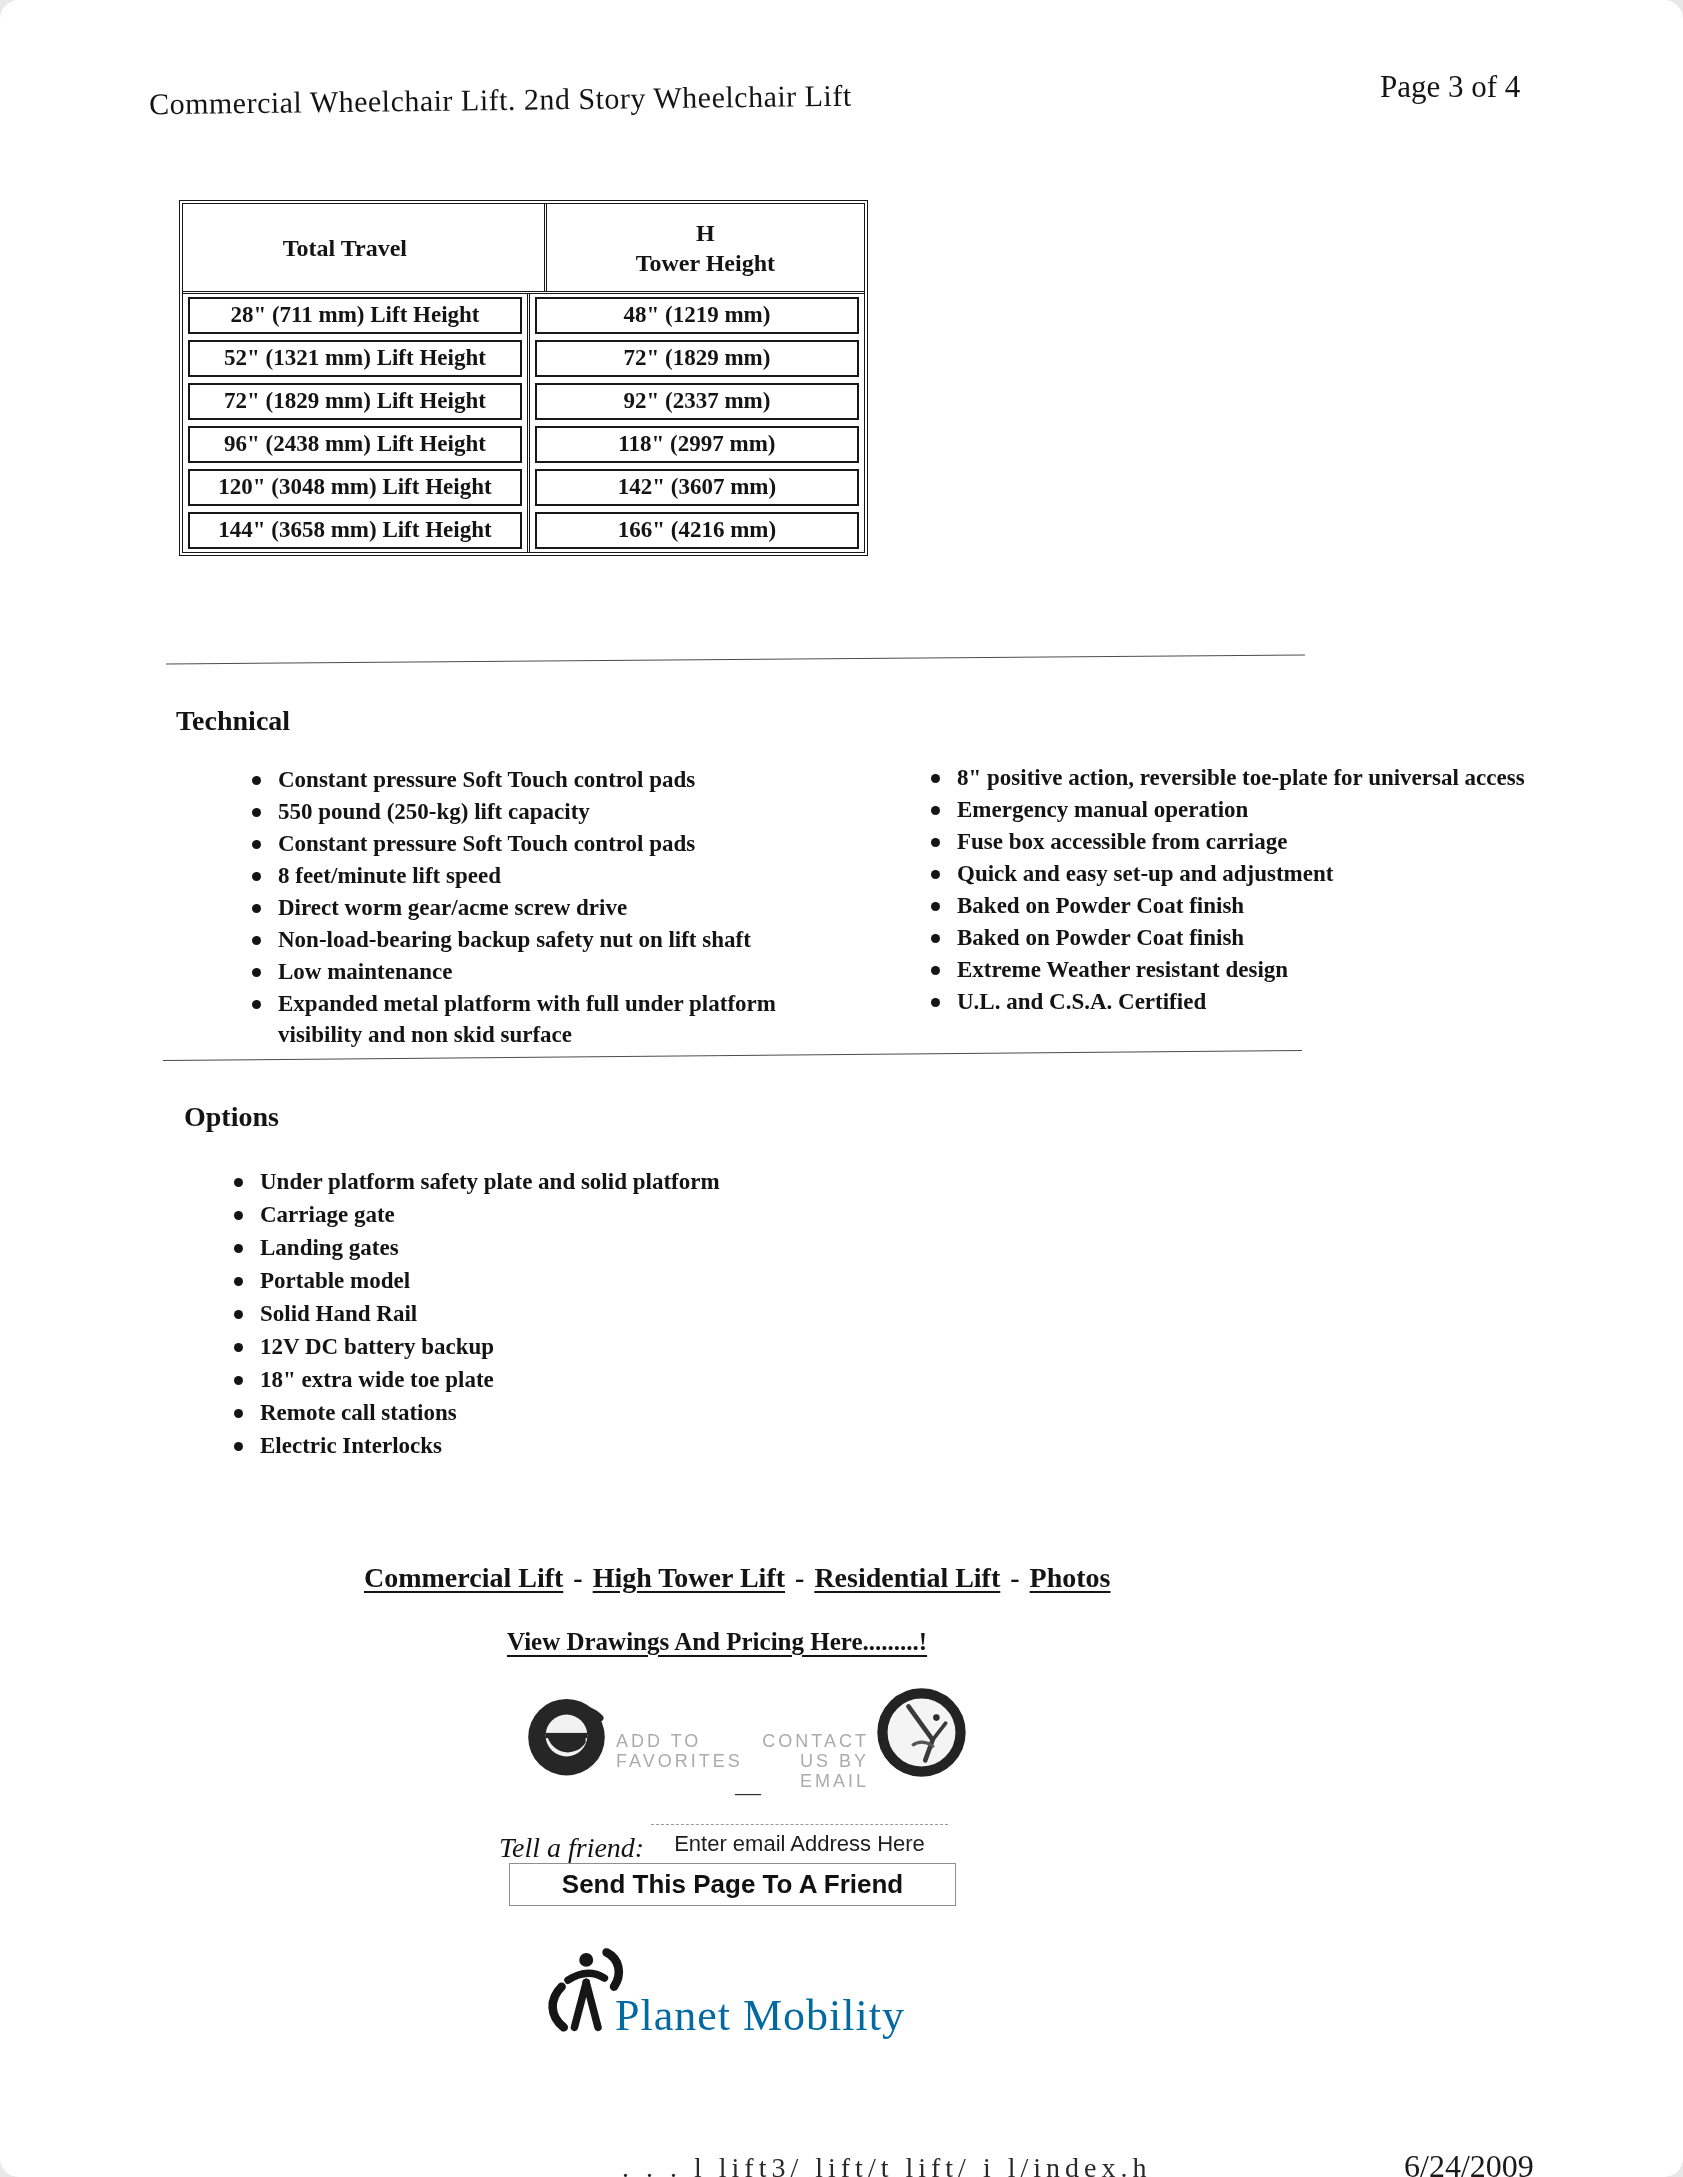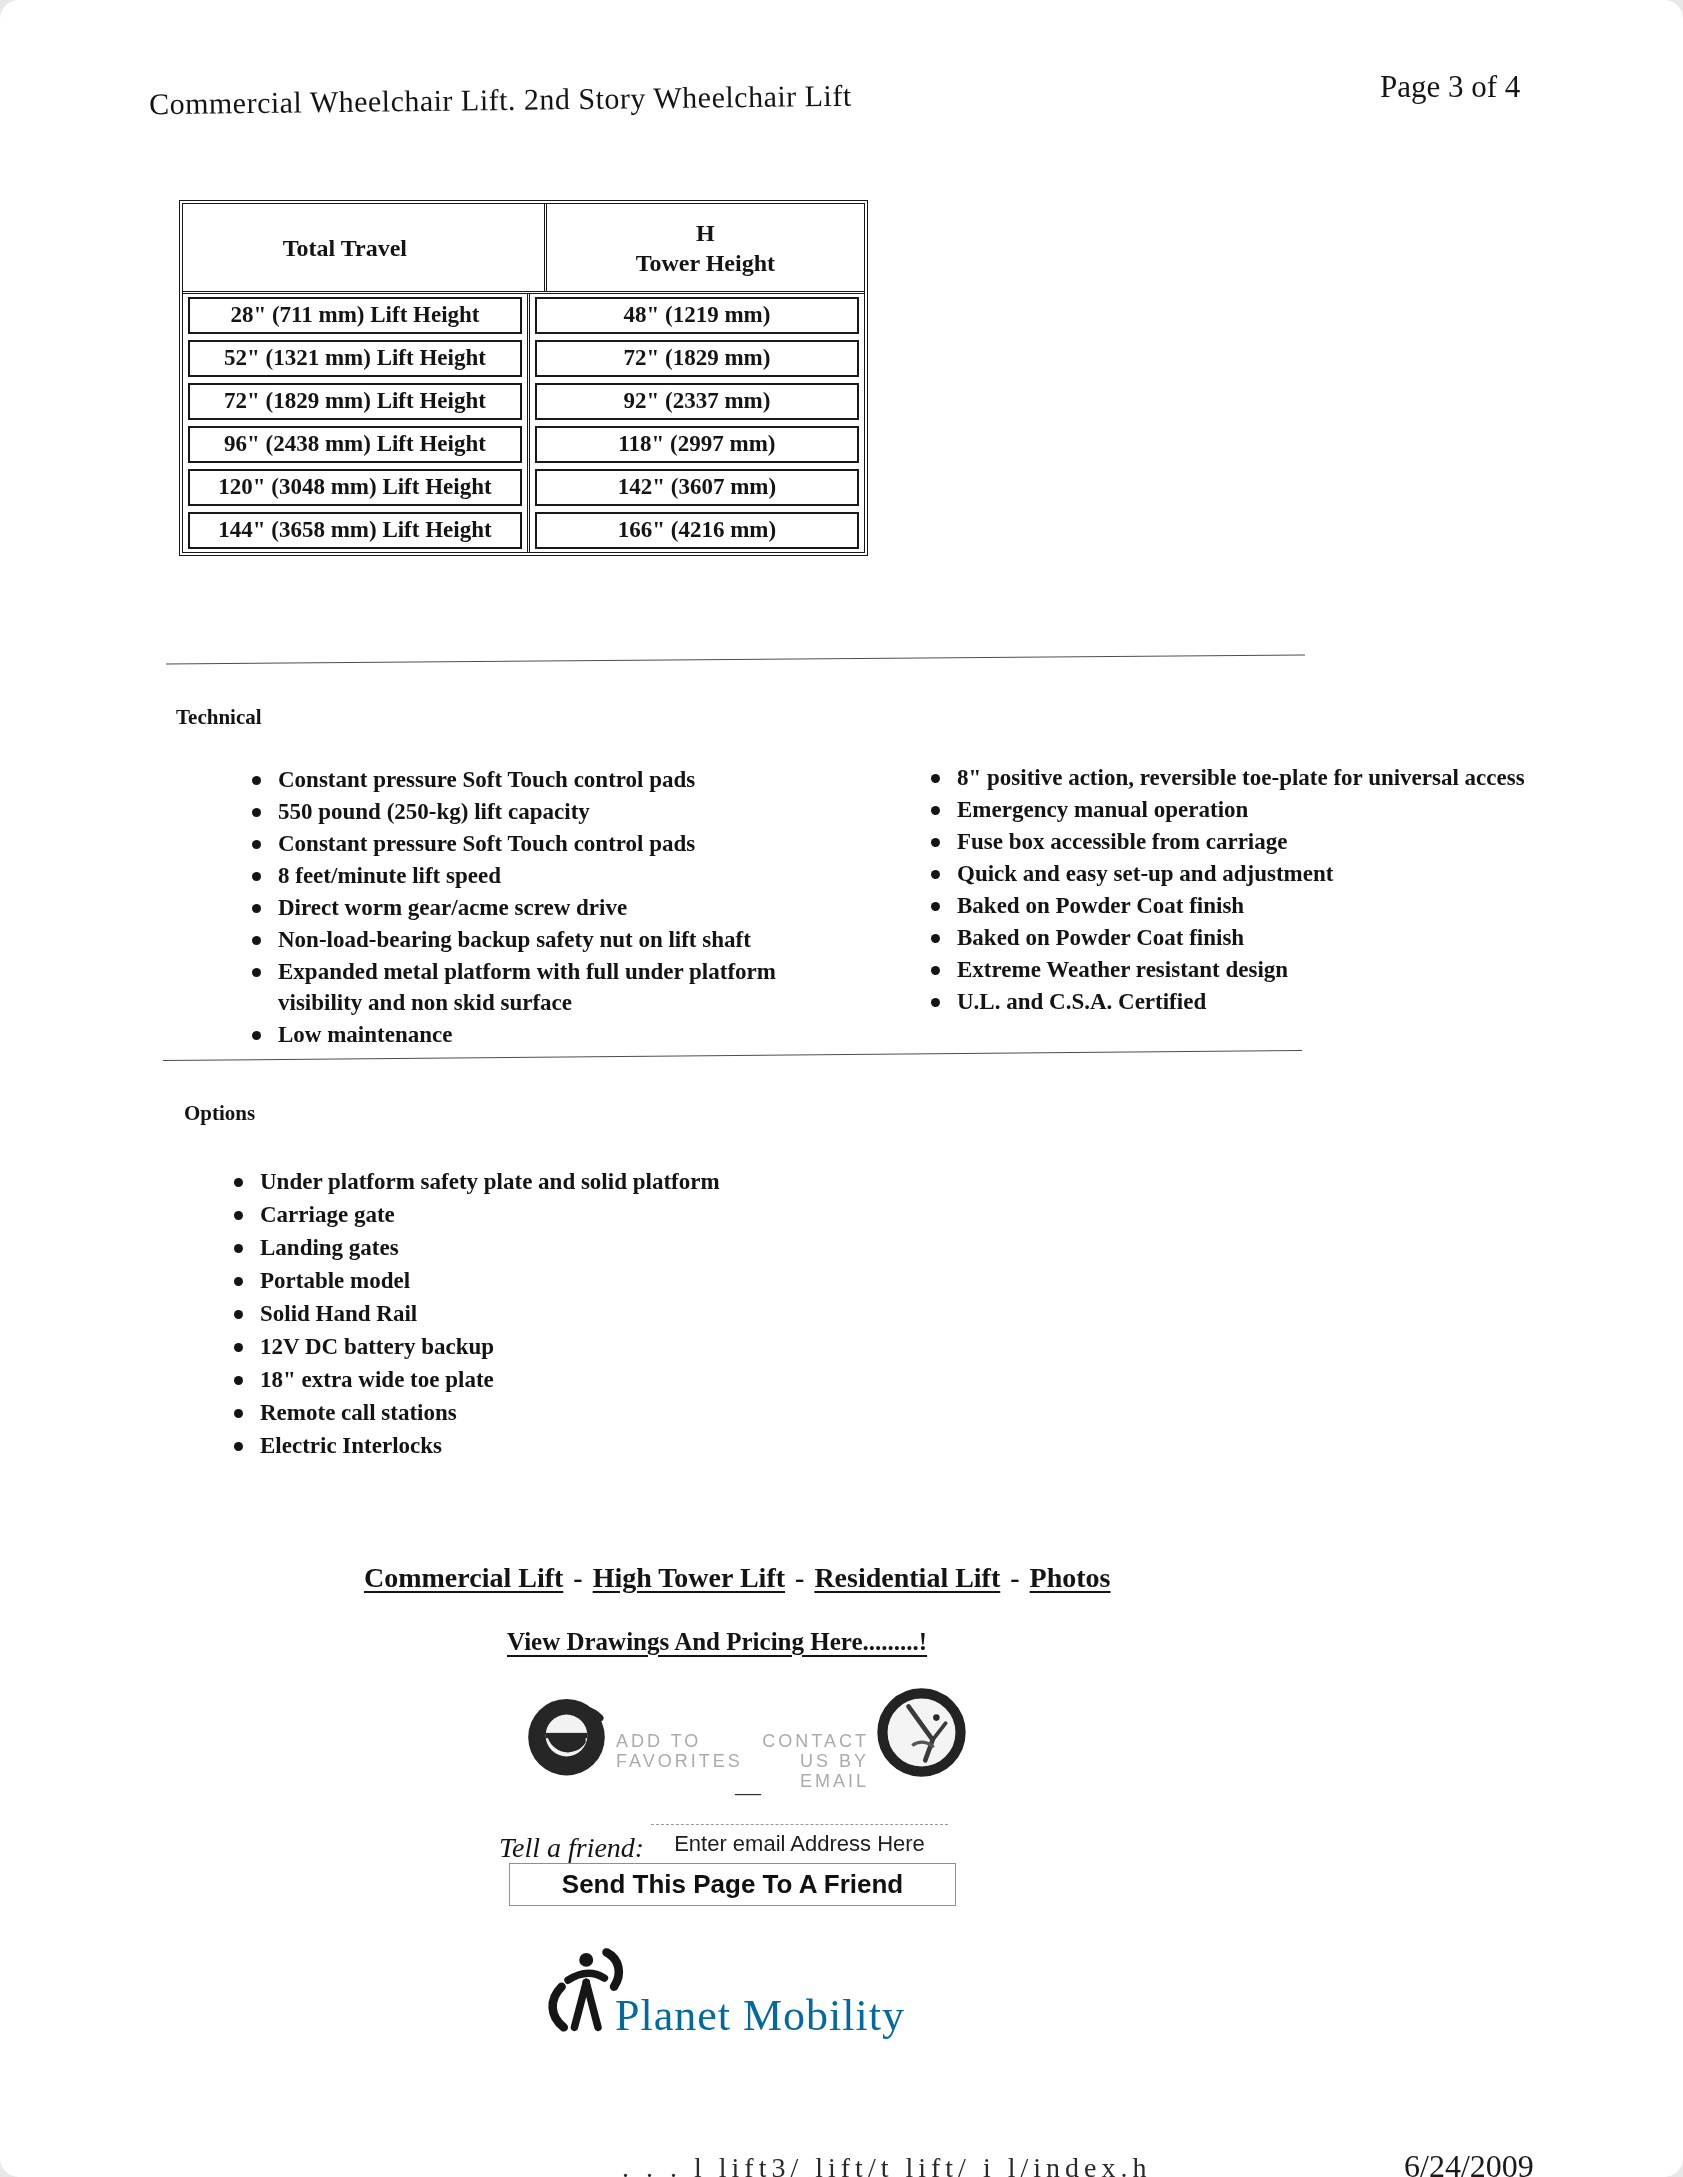--- a/index.html
+++ b/index.html
@@ -31,21 +31,21 @@
     font-weight:bold; font-size:23px; line-height:30px; padding:1px 2px 2px;
     white-space:nowrap; overflow:hidden;
   }
 
   
   .rule { position:absolute; height:0; border-top:1.4px solid #4d4d4d; }
   .rule1 { left:166px; top:659px; width:1139px; transform:rotate(-0.45deg); }
   .rule2 { left:163px; top:1055px; width:1139px; transform:rotate(-0.5deg); }
 
   
-  .section-heading { position:absolute; font-size:21px; font-weight:bold; margin:0; }
+  .section-heading { position:absolute; font-size:28px; font-weight:bold; margin:0; }
   #technical-heading { left:176px; top:705px; }
   #options-heading   { left:184px; top:1101px; }
 
   ul.bullets { position:absolute; list-style:none; margin:0; padding:0; }
   ul.bullets li {
     position:relative; padding-left:30px; font-weight:bold; font-size:23px;
     line-height:31px; margin-bottom:1px;
   }
   ul.bullets li::before {
     content:""; position:absolute; left:4px; top:12px; width:9px; height:9px;
@@ -168,22 +168,22 @@
   <div class="rule rule2"></div>
 
   <h2 class="section-heading" id="technical-heading">Technical</h2>
   <ul class="bullets" id="tech-left">
       <li>Constant pressure Soft Touch control pads</li>
       <li>550 pound (250-kg) lift capacity</li>
       <li>Constant pressure Soft Touch control pads</li>
       <li>8 feet/minute lift speed</li>
       <li>Direct worm gear/acme screw drive</li>
       <li>Non-load-bearing backup safety nut on lift shaft</li>
+      <li>Low maintenance</li>
       <li>Expanded metal platform with full under platform visibility and non skid surface</li>
-      <li>Low maintenance</li>
     </ul>
   <ul class="bullets" id="tech-right">
       <li>8" positive action, reversible toe-plate for universal access</li>
       <li>Emergency manual operation</li>
       <li>Fuse box accessible from carriage</li>
       <li>Quick and easy set-up and adjustment</li>
       <li>Baked on Powder Coat finish</li>
       <li>Baked on Powder Coat finish</li>
       <li>Extreme Weather resistant design</li>
       <li>U.L. and C.S.A. Certified</li>

